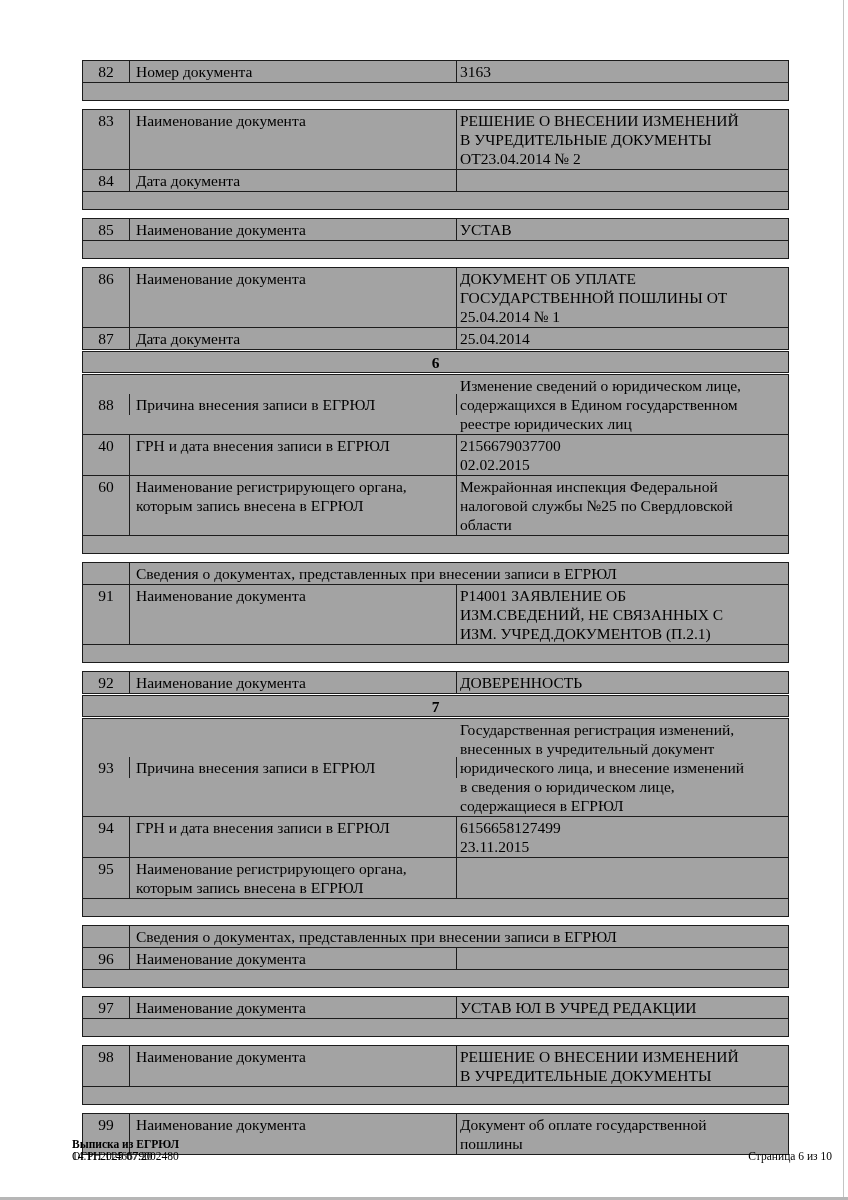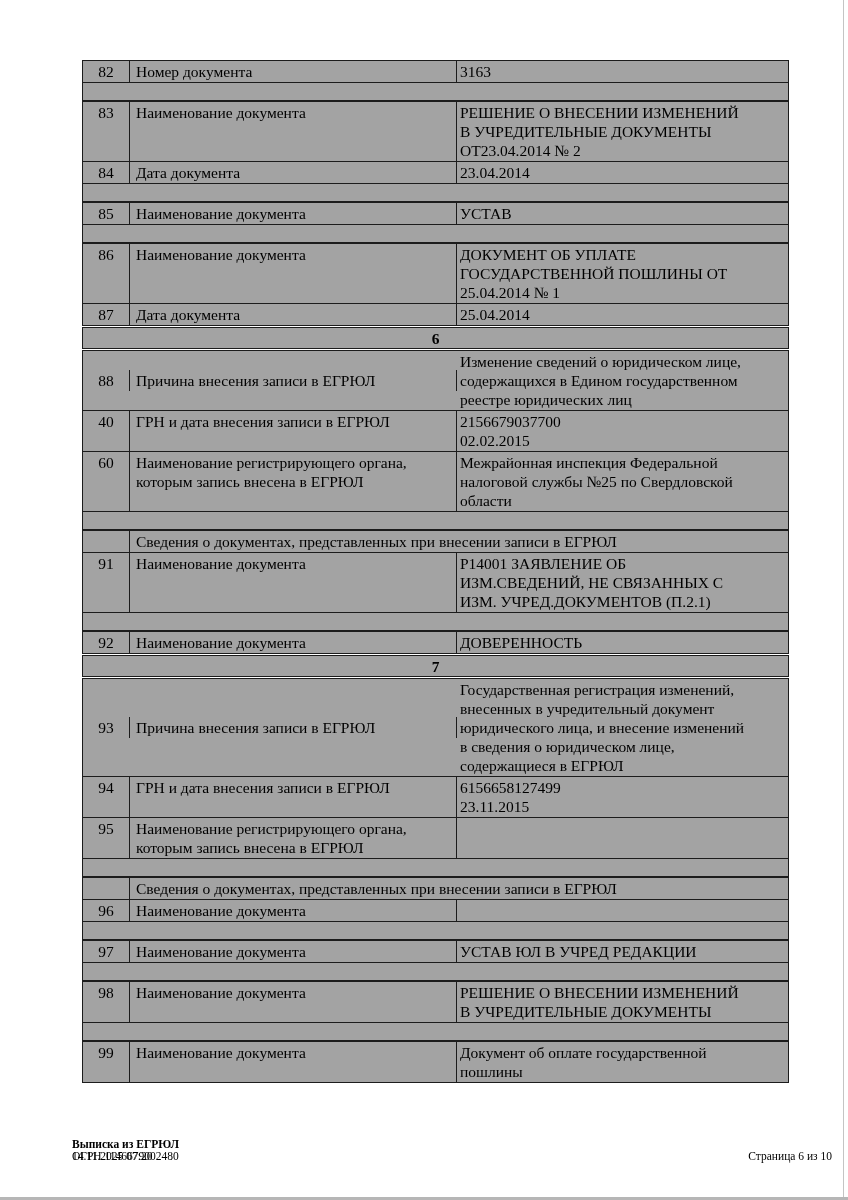--- a/index.html
+++ b/index.html
@@ -18,21 +18,21 @@
     font-size:15.5px;
     line-height:19px;
   }
   .block{
     border:1px solid #1c1c1c;
     display:flex;
     margin-top:-1px;
     background:#a3a3a3;
     box-sizing:border-box;
   }
-  .block.gap-md{margin-top:0;}
+  .block.gap-md{margin-top:8px;}
   .block.gap-sm{margin-top:1px;align-items:center;}
   .cell{padding:1px 4px 1px 4px;box-sizing:border-box;}
   .cell.num{
     flex:0 0 47px;
     border-right:1px solid #1c1c1c;
     text-align:center;
     padding-left:0;padding-right:0;
   }
   .cell.label{
     flex:0 0 327px;
@@ -90,21 +90,20 @@
     <div class="block row gap-md row-min">
       <div class="cell num">83</div>
       <div class="cell label">Наименование документа</div>
       <div class="cell value">РЕШЕНИЕ О ВНЕСЕНИИ ИЗМЕНЕНИЙ
 В УЧРЕДИТЕЛЬНЫЕ ДОКУМЕНТЫ
 ОТ23.04.2014 № 2</div>
     </div>
     <div class="block row row-min">
       <div class="cell num">84</div>
       <div class="cell label">Дата документа</div>
-      <div class="cell value">23.04.2014</div>
     </div>
     <div class="block spacer"></div>
     <div class="block row gap-md row-min">
       <div class="cell num">85</div>
       <div class="cell label">Наименование документа</div>
       <div class="cell value">УСТАВ</div>
     </div>
     <div class="block spacer"></div>
     <div class="block row gap-md row-min">
       <div class="cell num">86</div>

